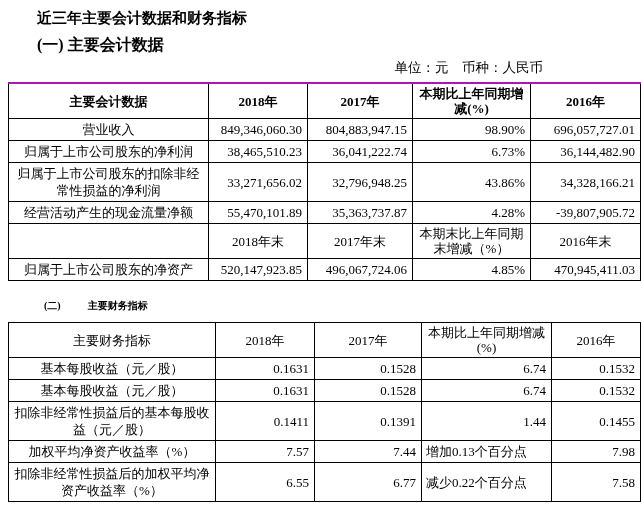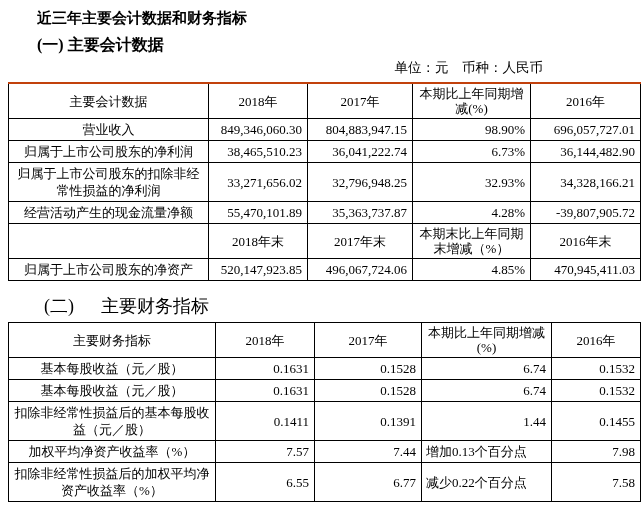--- a/index.html
+++ b/index.html
@@ -26,22 +26,22 @@
     line-height: 18px;
   }
   .section-title {
     margin: 10px 0 0 37px;
     font-size: 16px;
     font-weight: bold;
     line-height: 16px;
   }
   .section2-title {
     margin: 17px 12px 0 44px;
-    font-size: 18px;
-    font-weight: normal;
+    font-size: 10px;
+    font-weight: bold;
     line-height: 16px;
   }
   .section2-title .sec-prefix { display: inline-block; margin-right: 27px; }
   .unit-note {
     margin: 7px 30px 0 0;
     text-align: right;
     font-size: 13.5px;
     line-height: 15px;
   }
   table {
@@ -54,21 +54,21 @@
   .t1 { margin-top: 7px; }
   .t2 { margin-top: 8px; }
   td {
     border: 1px solid #000000;
     vertical-align: middle;
     padding: 2px 4px;
     line-height: 17px;
     overflow: hidden;
     word-break: break-all;
   }
-  .t1 tr:first-child td { border-top: 2px solid #c2410c; }
+  .t1 tr:first-child td { border-top: 2px solid #a21caf; font-weight: bold; }
   td.hdr { text-align: center; line-height: 15px; padding: 2px 3px; }
   td.label { text-align: center; padding-left: 4px; }
   td.num { text-align: right; padding-right: 5px; }
   td.textval { text-align: left; padding-left: 4px; }
 </style>
 </head>
 <body>
 
 <div class="page">
 
@@ -105,21 +105,21 @@
           <td class="label">归属于上市公司股东的净利润</td>
           <td class="num">38,465,510.23</td>
           <td class="num">36,041,222.74</td>
           <td class="num">6.73%</td>
           <td class="num">36,144,482.90</td>
         </tr>
         <tr>
           <td class="label">归属于上市公司股东的扣除非经常性损益的净利润</td>
           <td class="num">33,271,656.02</td>
           <td class="num">32,796,948.25</td>
-          <td class="num">32.93%</td>
+          <td class="num">43.86%</td>
           <td class="num">34,328,166.21</td>
         </tr>
         <tr>
           <td class="label">经营活动产生的现金流量净额</td>
           <td class="num">55,470,101.89</td>
           <td class="num">35,363,737.87</td>
           <td class="num">4.28%</td>
           <td class="num">-39,807,905.72</td>
         </tr>
         <tr>

